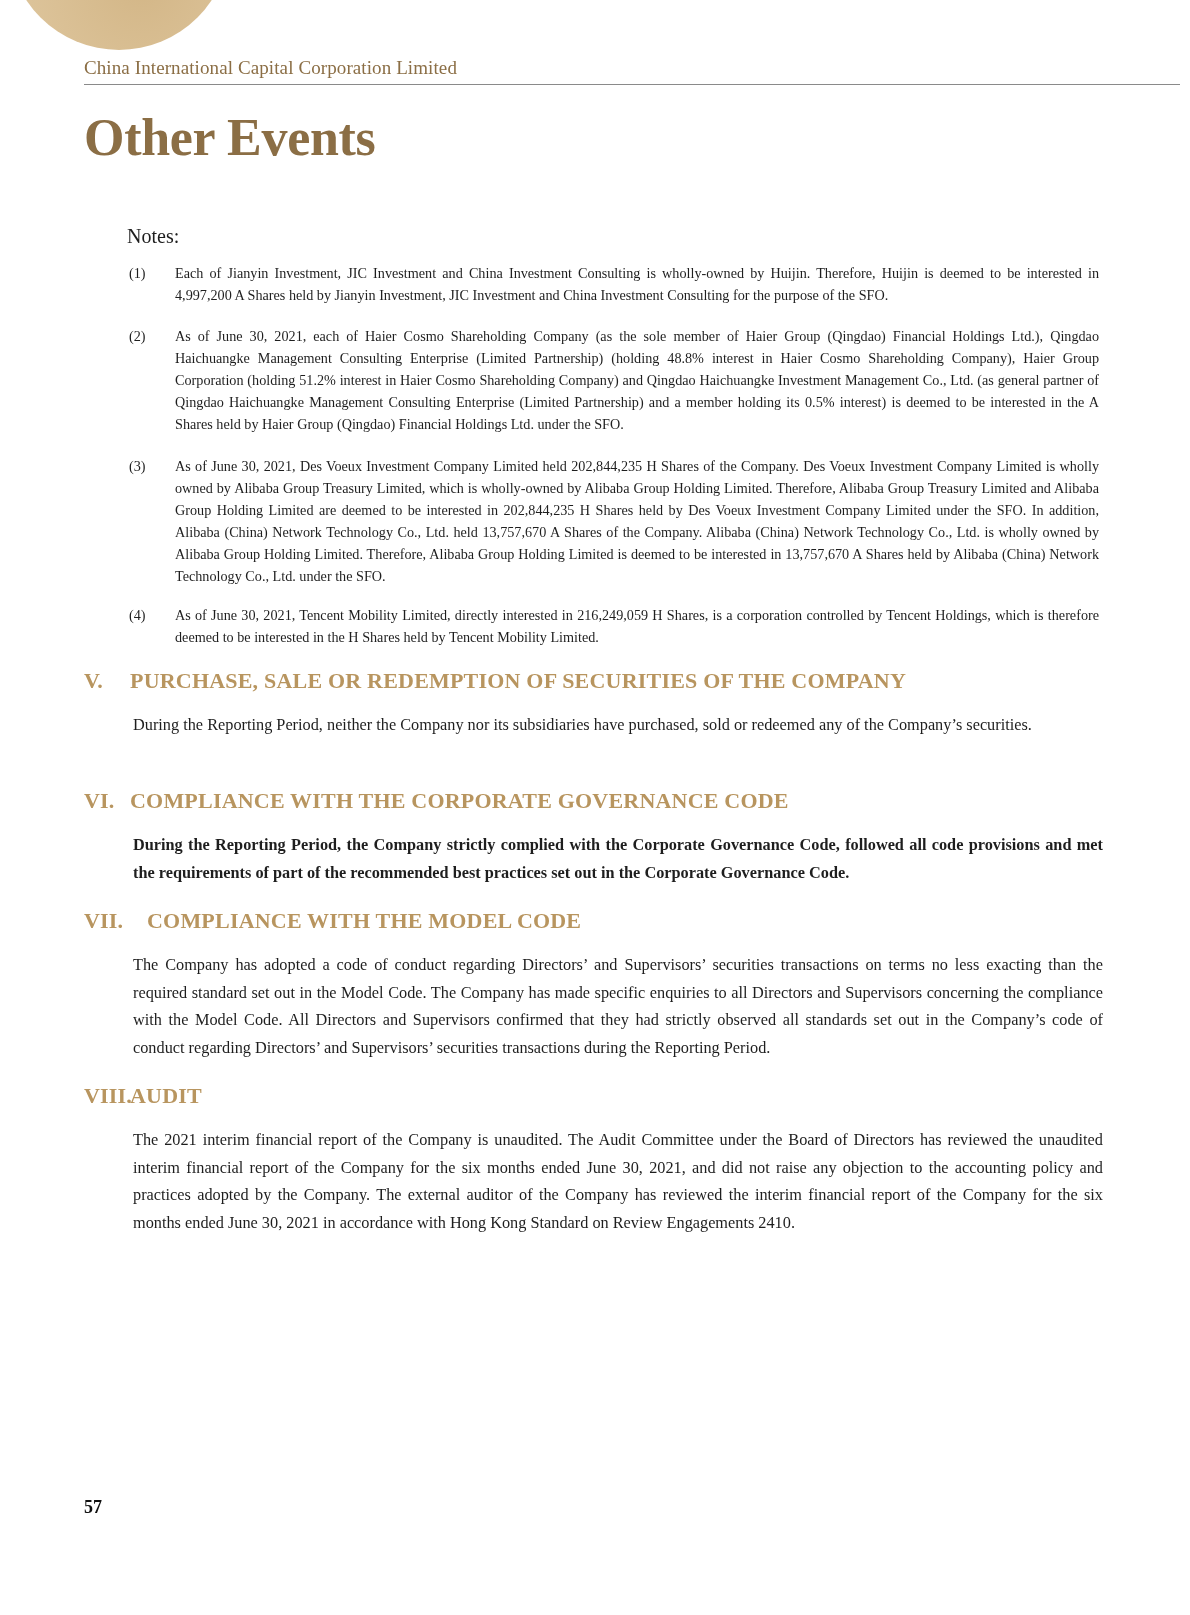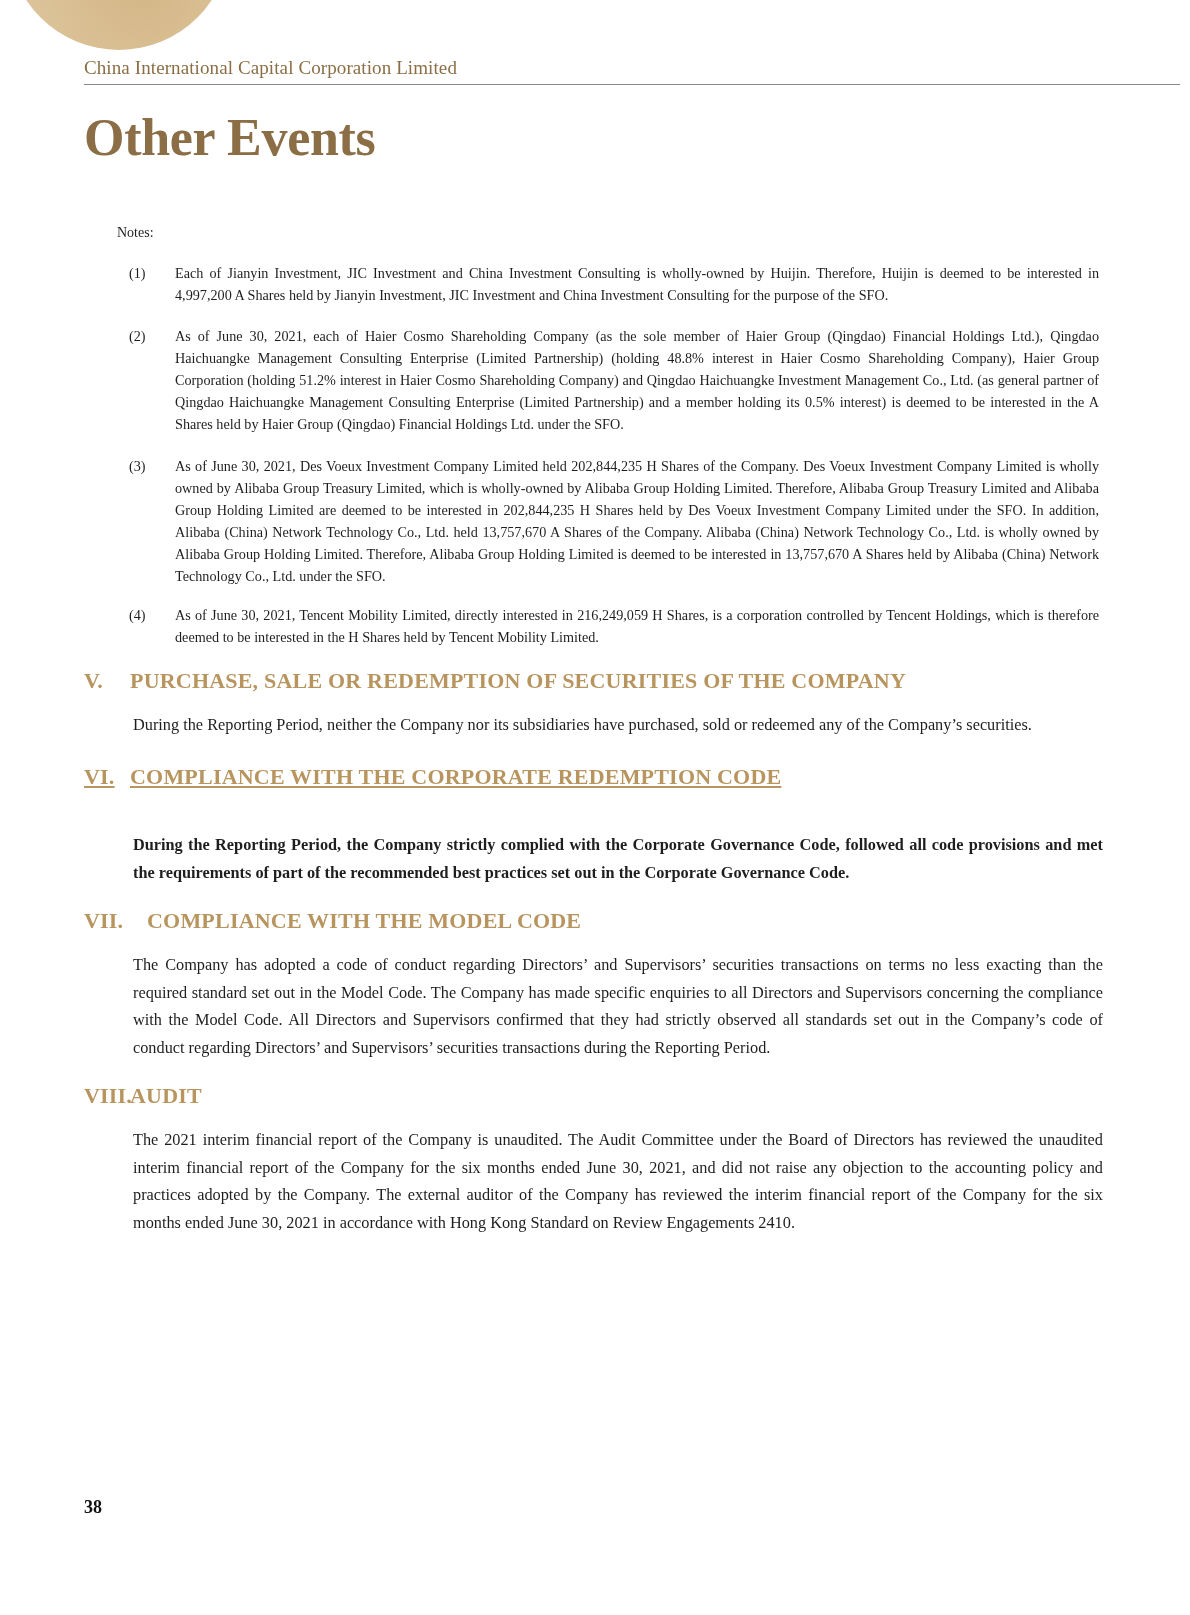--- a/index.html
+++ b/index.html
@@ -4,21 +4,21 @@
 <style>
   html, body { margin: 0; padding: 0; background: #ffffff; }
   body { width: 1190px; height: 1615px; position: relative; overflow: hidden;
          font-family: "Liberation Serif", "DejaVu Serif", serif; color: #1e1e1e; }
   .deco-circle { position: absolute; left: 8px; top: -172px; width: 222px; height: 222px;
                  border-radius: 50%; background: radial-gradient(circle at 60% 70%, #d3b687 0%, #dcc399 55%, #d6bb8e 100%); }
   .running-head { position: absolute; left: 84px; top: 57px; font-size: 19px; color: #8b6e45; letter-spacing: 0.1px; }
   .head-rule { position: absolute; left: 84px; top: 84px; width: 1096px; height: 1px; background: #8a8a8a; }
   .page-title { position: absolute; left: 84px; top: 108px; margin: 0; font-size: 52px; font-weight: bold; color: #8b6e45; letter-spacing: -0.3px; }
 
-  .notes-label { position: absolute; left: 117px; top: 225px; font-size: 14px; }
+  .notes-label { position: absolute; left: 127px; top: 225px; font-size: 20px; }
   .note { position: absolute; left: 129px; width: 970px; font-size: 14.2px; line-height: 22px; display: flex; }
   .note-num { width: 46px; flex: 0 0 46px; }
   .note-text { flex: 1; text-align: justify; }
 
   .section-head { position: absolute; left: 84px; margin: 0; font-size: 22px; font-weight: bold; color: #b8955f; display: flex; letter-spacing: 0.2px; }
   .section-num { width: 46px; flex: 0 0 auto; }
   .section-title { }
   .section-body { position: absolute; left: 129px; width: 970px; font-size: 16.3px; line-height: 27.5px; text-align: justify; margin: 4px; }
 
   .page-number { position: absolute; left: 84px; top: 1497px; font-size: 18px; font-weight: bold; color: #111; }
@@ -49,31 +49,31 @@
   <span class="note-num">(4)</span>
   <span class="note-text">As of June 30, 2021, Tencent Mobility Limited, directly interested in 216,249,059 H Shares, is a corporation controlled by Tencent Holdings, which is therefore deemed to be interested in the H Shares held by Tencent Mobility Limited.</span>
 </div>
 
 <h2 class="section-head" style="top:668px;">
   <span class="section-num">V.</span>
   <span class="section-title">PURCHASE, SALE OR REDEMPTION OF SECURITIES OF THE COMPANY</span>
 </h2>
 <p class="section-body" style="top:707px;">During the Reporting Period, neither the Company nor its subsidiaries have purchased, sold or redeemed any of the Company’s securities.</p>
 
-<h2 class="section-head" style="top:764px;text-decoration:underline;">
+<h2 class="section-head" style="top:788px;">
   <span class="section-num">VI.</span>
-  <span class="section-title">COMPLIANCE WITH THE CORPORATE REDEMPTION CODE</span>
+  <span class="section-title">COMPLIANCE WITH THE CORPORATE GOVERNANCE CODE</span>
 </h2>
 <p class="section-body" style="top:827px;font-weight:bold;">During the Reporting Period, the Company strictly complied with the Corporate Governance Code, followed all code provisions and met the requirements of part of the recommended best practices set out in the Corporate Governance Code.</p>
 
 <h2 class="section-head" style="top:908px;gap:17px;">
   <span class="section-num">VII.</span>
   <span class="section-title">COMPLIANCE WITH THE MODEL CODE</span>
 </h2>
 <p class="section-body" style="top:947px;">The Company has adopted a code of conduct regarding Directors’ and Supervisors’ securities transactions on terms no less exacting than the required standard set out in the Model Code. The Company has made specific enquiries to all Directors and Supervisors concerning the compliance with the Model Code. All Directors and Supervisors confirmed that they had strictly observed all standards set out in the Company’s code of conduct regarding Directors’ and Supervisors’ securities transactions during the Reporting Period.</p>
 
 <h2 class="section-head" style="top:1083px;">
   <span class="section-num">VIII.</span>
   <span class="section-title">AUDIT</span>
 </h2>
 <p class="section-body" style="top:1122px;">The 2021 interim financial report of the Company is unaudited. The Audit Committee under the Board of Directors has reviewed the unaudited interim financial report of the Company for the six months ended June 30, 2021, and did not raise any objection to the accounting policy and practices adopted by the Company. The external auditor of the Company has reviewed the interim financial report of the Company for the six months ended June 30, 2021 in accordance with Hong Kong Standard on Review Engagements 2410.</p>
 
-<div class="page-number">38</div>
+<div class="page-number">57</div>
 
 </body></html>

